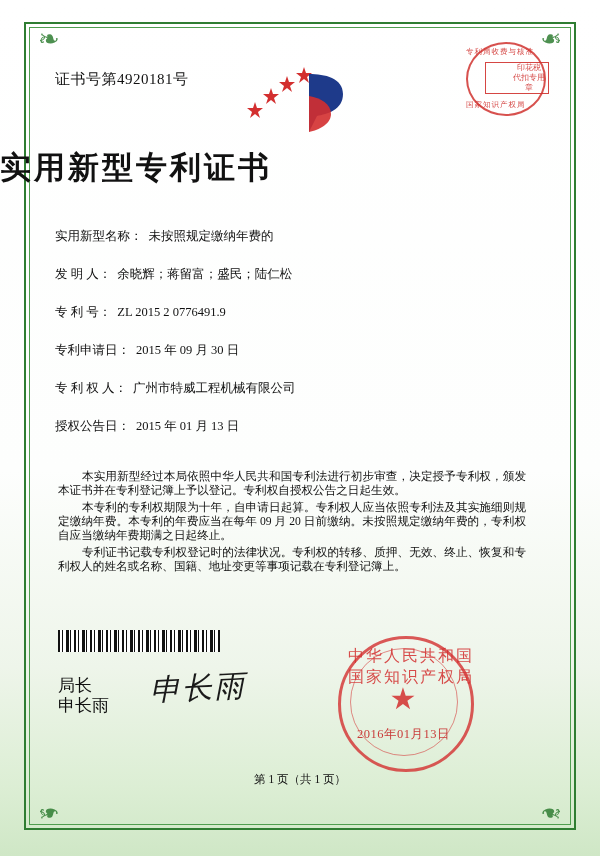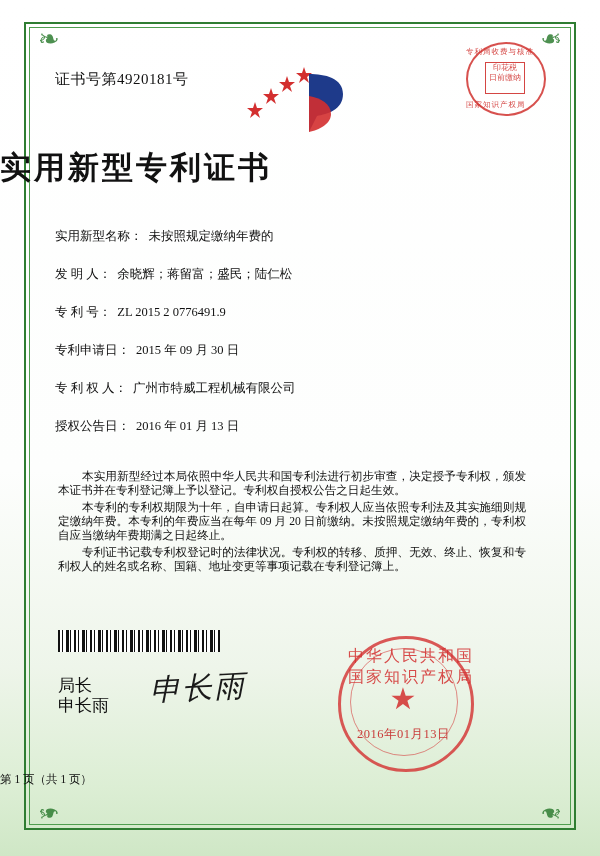--- a/index.html
+++ b/index.html
@@ -97,20 +97,21 @@
     position: absolute;
     left: 19px; top: 20px;
     width: 38px; height: 30px;
     border: 1px solid #d0322f;
     color: #d0322f;
     font-size: 8px;
     line-height: 10px;
     text-align: center;
     opacity: 0.9;
     font-family: "Liberation Serif", serif;
+    padding-left: 24px;
   }
   .seal-top .arc-top, .seal-top .arc-bottom {
     position: absolute;
     width: 76px;
     color: #d0322f;
     font-size: 7.5px;
     opacity: 0.9;
     letter-spacing: 1px;
   }
   .seal-top .arc-top { top: 5px; }
@@ -255,20 +256,21 @@
     font-size: 12.5px;
     color: #c62828;
     letter-spacing: 0.5px;
     opacity: 0.9;
   }
 
   .page-footer {
     position: absolute;
     left: 0; right: 0;
     top: 772px;
+    text-align: center;
     font-size: 11.5px;
     color: #111;
   }
 </style>
 </head>
 <body>
 
 <div class="page">
 
   <div class="border-outer"></div>
@@ -292,21 +294,21 @@
       <path d="M62,74 L62,16 C78,16 96,20 96,36 C96,52 80,56 70,58 Z" fill="#1e3a8a"></path>
       <path d="M62,74 L62,38 C74,40 84,46 84,56 C84,66 72,72 62,74 Z" fill="#d32f2f" opacity="0.9"></path>
     </svg>
   </div>
 
   <div class="seal-top">
     <div class="ring"></div>
     <div class="arc-top">专利局收费与核准</div>
     <div class="inner-box">
       <span>印花税</span><br>
-      <span>日前缴纳</span>
+      <span>代扣专用章</span>
     </div>
     <div class="arc-bottom">国家知识产权局</div>
   </div>
 
   <div class="title">实用新型专利证书</div>
 
   <div class="fields">
     <div class="field">
       <span class="label">实用新型名称：</span>
       <span class="value">未按照规定缴纳年费的</span>
@@ -322,21 +324,21 @@
     <div class="field">
       <span class="label">专利申请日：</span>
       <span class="value">2015 年 09 月 30 日</span>
     </div>
     <div class="field">
       <span class="label">专 利 权 人：</span>
       <span class="value">广州市特威工程机械有限公司</span>
     </div>
     <div class="field">
       <span class="label">授权公告日：</span>
-      <span class="value">2016 年 01 月 13 日</span>
+      <span class="value">2015 年 01 月 13 日</span>
     </div>
   </div>
 
   <div class="paragraphs">
     <p>本实用新型经过本局依照中华人民共和国专利法进行初步审查，决定授予专利权，颁发本证书并在专利登记簿上予以登记。专利权自授权公告之日起生效。</p>
     <p>本专利的专利权期限为十年，自申请日起算。专利权人应当依照专利法及其实施细则规定缴纳年费。本专利的年费应当在每年 09 月 20 日前缴纳。未按照规定缴纳年费的，专利权自应当缴纳年费期满之日起终止。</p>
     <p>专利证书记载专利权登记时的法律状况。专利权的转移、质押、无效、终止、恢复和专利权人的姓名或名称、国籍、地址变更等事项记载在专利登记簿上。</p>
   </div>
 
   <div class="barcode"></div>

